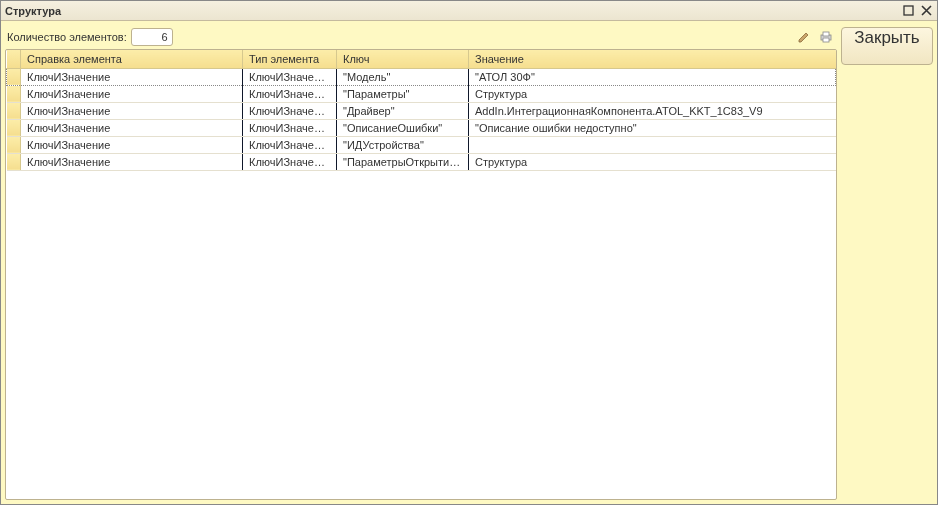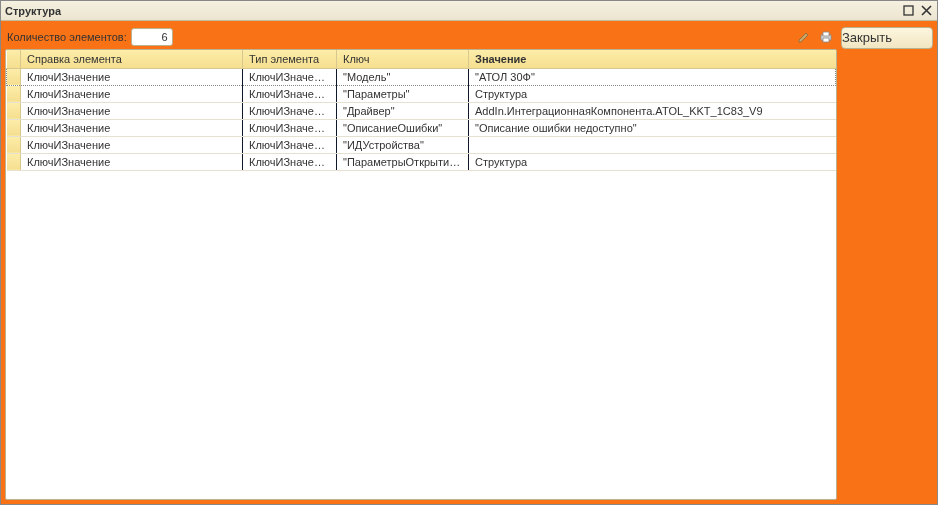--- a/index.html
+++ b/index.html
@@ -8,21 +8,21 @@
     font-family: Arial, sans-serif;
     font-size: 11px;
     background: #fff;
     width: 938px;
     height: 505px;
     overflow: hidden;
   }
   .window {
     width: 938px;
     height: 505px;
-    background: #f97316;
+    background: #fef9c3;
     border: 1px solid #888;
     display: flex;
     flex-direction: column;
   }
   .titlebar {
     height: 20px;
     background: linear-gradient(to bottom, #f5f0e0, #ece5d0);
     border-bottom: 1px solid #c4ba9e;
     display: flex;
     align-items: center;
@@ -111,21 +111,21 @@
     border-bottom: 1px solid #d6c88e;
     text-align: left;
     font-weight: normal;
     padding: 2px 6px;
     height: 18px;
     color: #333;
     white-space: nowrap;
     overflow: hidden;
     text-overflow: ellipsis;
   }
-  thead th:last-child { border-right: none; font-weight: bold; }
+  thead th:last-child { border-right: none; }
   tbody td {
     border-right: 1px solid #0f172a;
     border-bottom: 1px solid #e5e0cf;
     padding: 2px 6px;
     height: 17px;
     color: #333;
     white-space: nowrap;
     overflow: hidden;
     text-overflow: ellipsis;
     background: #fff;
@@ -145,29 +145,29 @@
     padding: 0 !important;
   }
   .side {
     width: 92px;
     display: flex;
     flex-direction: column;
     gap: 4px;
     padding-top: 2px;
   }
   .side-btn {
-    height: 22px;
+    height: 38px;
     background: linear-gradient(to bottom, #fdf6df, #f1e6c2);
     border: 1px solid #bdb28f;
     border-radius: 4px;
-    text-align: left;
+    text-align: center;
     line-height: 20px;
     color: #333;
     cursor: pointer;
-    font-size: 13px;
+    font-size: 17px;
   }
 </style>
 </head>
 <body>
 
 <div class="window">
   <div class="titlebar">
     <div class="titlebar-title">Структура</div>
     <div class="titlebar-btns">
       <div class="titlebar-btn">

